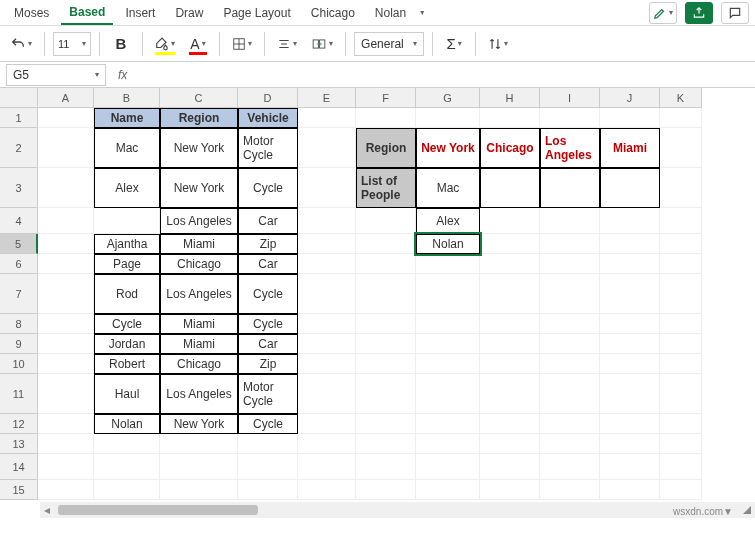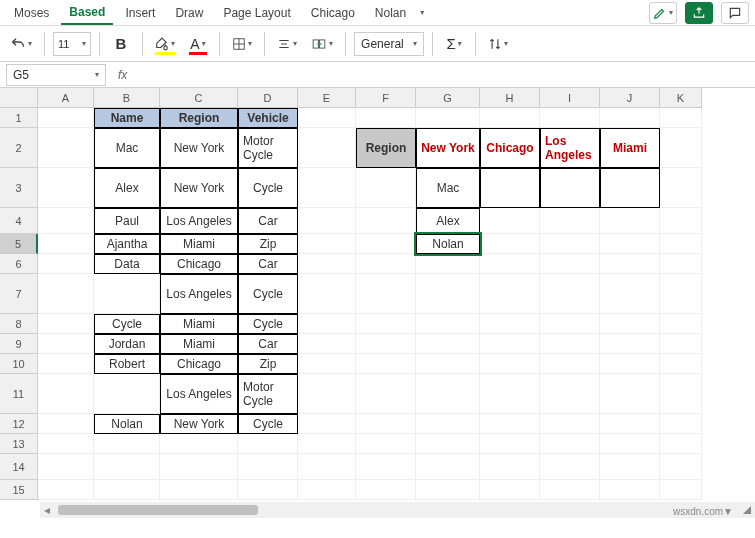--- a/index.html
+++ b/index.html
@@ -355,50 +355,52 @@
           <div class="gcel" style="left: 622px; top: 372px; width: 42px; height: 20px;"></div>
           <div class="gcel tbl-border tbl-hdr" style="left: 56px; top: 0px; width: 66px; height: 20px;">Name</div>
           <div class="gcel tbl-border tbl-hdr" style="left: 122px; top: 0px; width: 78px; height: 20px;">Region</div>
           <div class="gcel tbl-border tbl-hdr" style="left: 200px; top: 0px; width: 60px; height: 20px;">Vehicle</div>
           <div class="gcel tbl-border" style="left: 56px; top: 20px; width: 66px; height: 40px;">Mac</div>
           <div class="gcel tbl-border" style="left: 122px; top: 20px; width: 78px; height: 40px;">New York</div>
           <div class="gcel tbl-border" style="left: 200px; top: 20px; width: 60px; height: 40px;">Motor Cycle</div>
           <div class="gcel tbl-border" style="left: 56px; top: 60px; width: 66px; height: 40px;">Alex</div>
           <div class="gcel tbl-border" style="left: 122px; top: 60px; width: 78px; height: 40px;">New York</div>
           <div class="gcel tbl-border" style="left: 200px; top: 60px; width: 60px; height: 40px;">Cycle</div>
-          <div class="gcel tbl-border" style="left: 56px; top: 100px; width: 66px; height: 26px;">Paul</div>
           <div class="gcel tbl-border" style="left: 122px; top: 100px; width: 78px; height: 26px;">Los Angeles</div>
           <div class="gcel tbl-border" style="left: 200px; top: 100px; width: 60px; height: 26px;">Car</div>
           <div class="gcel tbl-border" style="left: 56px; top: 126px; width: 66px; height: 20px;">Ajantha</div>
           <div class="gcel tbl-border" style="left: 122px; top: 126px; width: 78px; height: 20px;">Miami</div>
           <div class="gcel tbl-border" style="left: 200px; top: 126px; width: 60px; height: 20px;">Zip</div>
-          <div class="gcel tbl-border" style="left: 56px; top: 146px; width: 66px; height: 20px;">Data</div>
+          <div class="gcel tbl-border" style="left: 56px; top: 146px; width: 66px; height: 20px;">Page</div>
           <div class="gcel tbl-border" style="left: 122px; top: 146px; width: 78px; height: 20px;">Chicago</div>
           <div class="gcel tbl-border" style="left: 200px; top: 146px; width: 60px; height: 20px;">Car</div>
+          <div class="gcel tbl-border" style="left: 56px; top: 166px; width: 66px; height: 40px;">Rod</div>
           <div class="gcel tbl-border" style="left: 122px; top: 166px; width: 78px; height: 40px;">Los Angeles</div>
           <div class="gcel tbl-border" style="left: 200px; top: 166px; width: 60px; height: 40px;">Cycle</div>
           <div class="gcel tbl-border" style="left: 56px; top: 206px; width: 66px; height: 20px;">Cycle</div>
           <div class="gcel tbl-border" style="left: 122px; top: 206px; width: 78px; height: 20px;">Miami</div>
           <div class="gcel tbl-border" style="left: 200px; top: 206px; width: 60px; height: 20px;">Cycle</div>
           <div class="gcel tbl-border" style="left: 56px; top: 226px; width: 66px; height: 20px;">Jordan</div>
           <div class="gcel tbl-border" style="left: 122px; top: 226px; width: 78px; height: 20px;">Miami</div>
           <div class="gcel tbl-border" style="left: 200px; top: 226px; width: 60px; height: 20px;">Car</div>
           <div class="gcel tbl-border" style="left: 56px; top: 246px; width: 66px; height: 20px;">Robert</div>
           <div class="gcel tbl-border" style="left: 122px; top: 246px; width: 78px; height: 20px;">Chicago</div>
           <div class="gcel tbl-border" style="left: 200px; top: 246px; width: 60px; height: 20px;">Zip</div>
+          <div class="gcel tbl-border" style="left: 56px; top: 266px; width: 66px; height: 40px;">Haul</div>
           <div class="gcel tbl-border" style="left: 122px; top: 266px; width: 78px; height: 40px;">Los Angeles</div>
           <div class="gcel tbl-border" style="left: 200px; top: 266px; width: 60px; height: 40px;">Motor Cycle</div>
           <div class="gcel tbl-border" style="left: 56px; top: 306px; width: 66px; height: 20px;">Nolan</div>
           <div class="gcel tbl-border" style="left: 122px; top: 306px; width: 78px; height: 20px;">New York</div>
           <div class="gcel tbl-border" style="left: 200px; top: 306px; width: 60px; height: 20px;">Cycle</div>
           <div class="gcel tbl-border tbl2-lbl" style="left: 318px; top: 20px; width: 60px; height: 40px;">Region</div>
           <div class="gcel tbl-border red-txt" style="left: 378px; top: 20px; width: 64px; height: 40px;">New York</div>
           <div class="gcel tbl-border red-txt" style="left: 442px; top: 20px; width: 60px; height: 40px;">Chicago</div>
           <div class="gcel tbl-border red-txt" style="left: 502px; top: 20px; width: 60px; height: 40px;">Los Angeles</div>
           <div class="gcel tbl-border red-txt" style="left: 562px; top: 20px; width: 60px; height: 40px;">Miami</div>
+          <div class="gcel tbl-border tbl2-lbl" style="left: 318px; top: 60px; width: 60px; height: 40px;">List of People</div>
           <div class="gcel tbl-border" style="left: 378px; top: 60px; width: 64px; height: 40px;">Mac</div>
           <div class="gcel tbl-border" style="left: 442px; top: 60px; width: 60px; height: 40px;"></div>
           <div class="gcel tbl-border" style="left: 502px; top: 60px; width: 60px; height: 40px;"></div>
           <div class="gcel tbl-border" style="left: 562px; top: 60px; width: 60px; height: 40px;"></div>
           <div class="gcel tbl-border" style="left: 378px; top: 100px; width: 64px; height: 26px;">Alex</div>
           <div class="gcel tbl-border sel-cell" style="left: 378px; top: 126px; width: 64px; height: 20px;">Nolan</div>
         </div>
     </div>
   </div>
   <div class="scroll-h">

